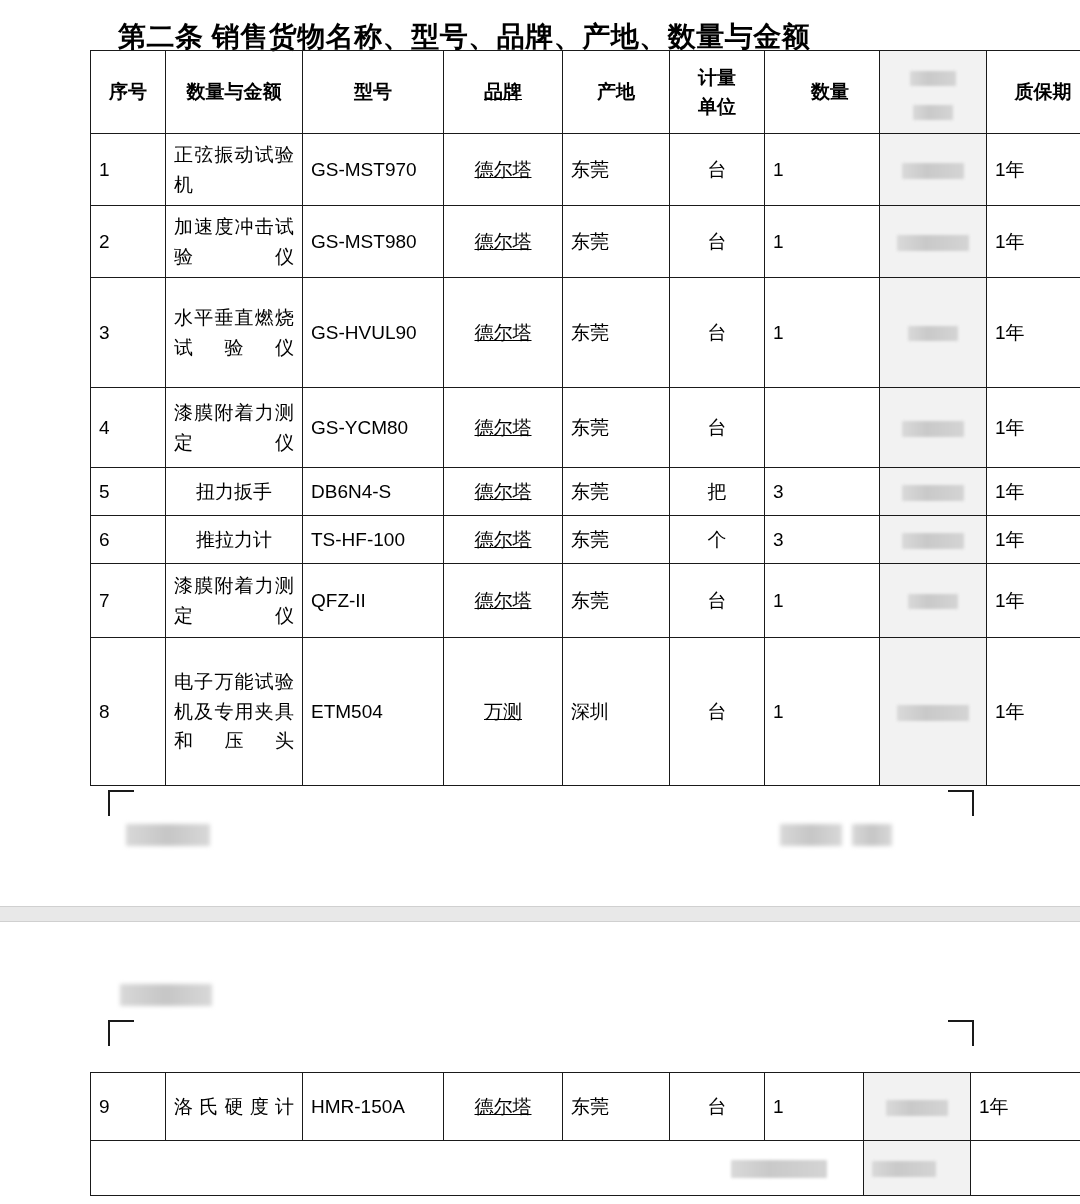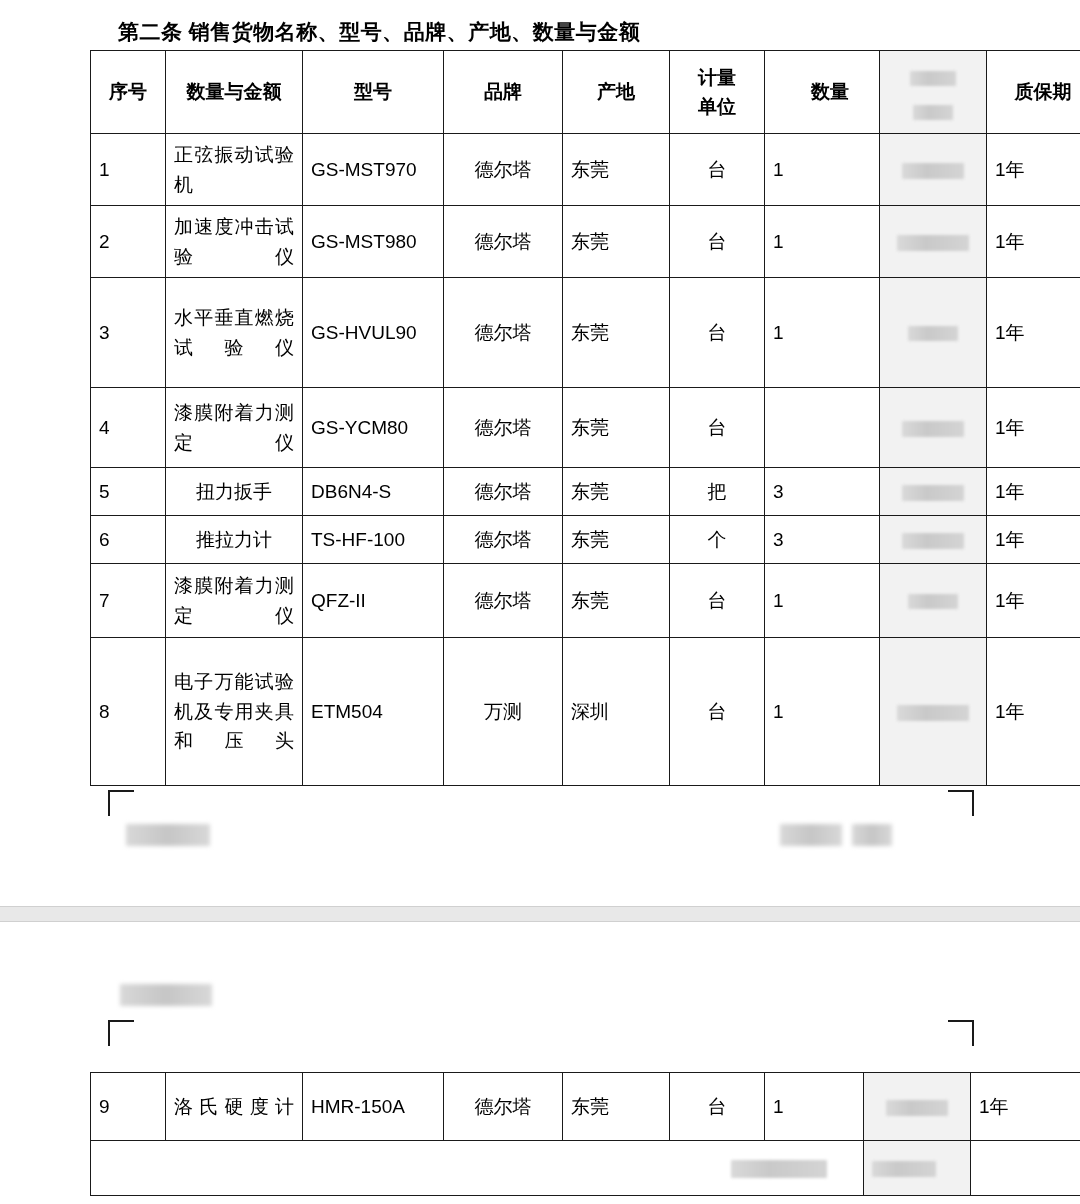--- a/index.html
+++ b/index.html
@@ -20,21 +20,21 @@
     position: relative;
     width: 1080px;
     height: 1204px;
   }
 
   
   .section-heading {
     position: absolute;
     left: 118px;
     top: 18px;
-    font-size: 21px;
+    font-size: 28px;
     font-weight: bold;
     letter-spacing: 0.5px;
     white-space: nowrap;
     text-align: center;
   }
 
   
   .goods-table {
     position: absolute;
     left: 90px;
@@ -53,21 +53,21 @@
   }
   .goods-table thead td {
     text-align: center;
     font-weight: bold;
     height: 70px;
     font-size: 19px;
   }
   .col-idx    { width: 58px;  text-align: left; padding-left: 14px; }
   .col-name   { width: 120px; text-align: center; padding-left: 14px; }
   .col-model  { width: 124px; text-align: left; padding-left: 12px; }
-  .col-brand  { width: 102px; text-align: center; }
+  .col-brand  { width: 102px; text-align: center; text-decoration: underline; }
   .col-origin { width: 90px;  text-align: left; }
   .col-unit   { width: 78px;  text-align: center; font-family: Liberation Serif, serif; }
   .col-qty    { width: 82px;  text-align: left; padding-left: 14px; }
   .col-price  { width: 90px;  text-align: center; }
   .col-warr   { width: 96px;  text-align: left; padding-left: 14px; }
 
   
   .name-just {
     text-align: justify;
     text-align-last: justify;

